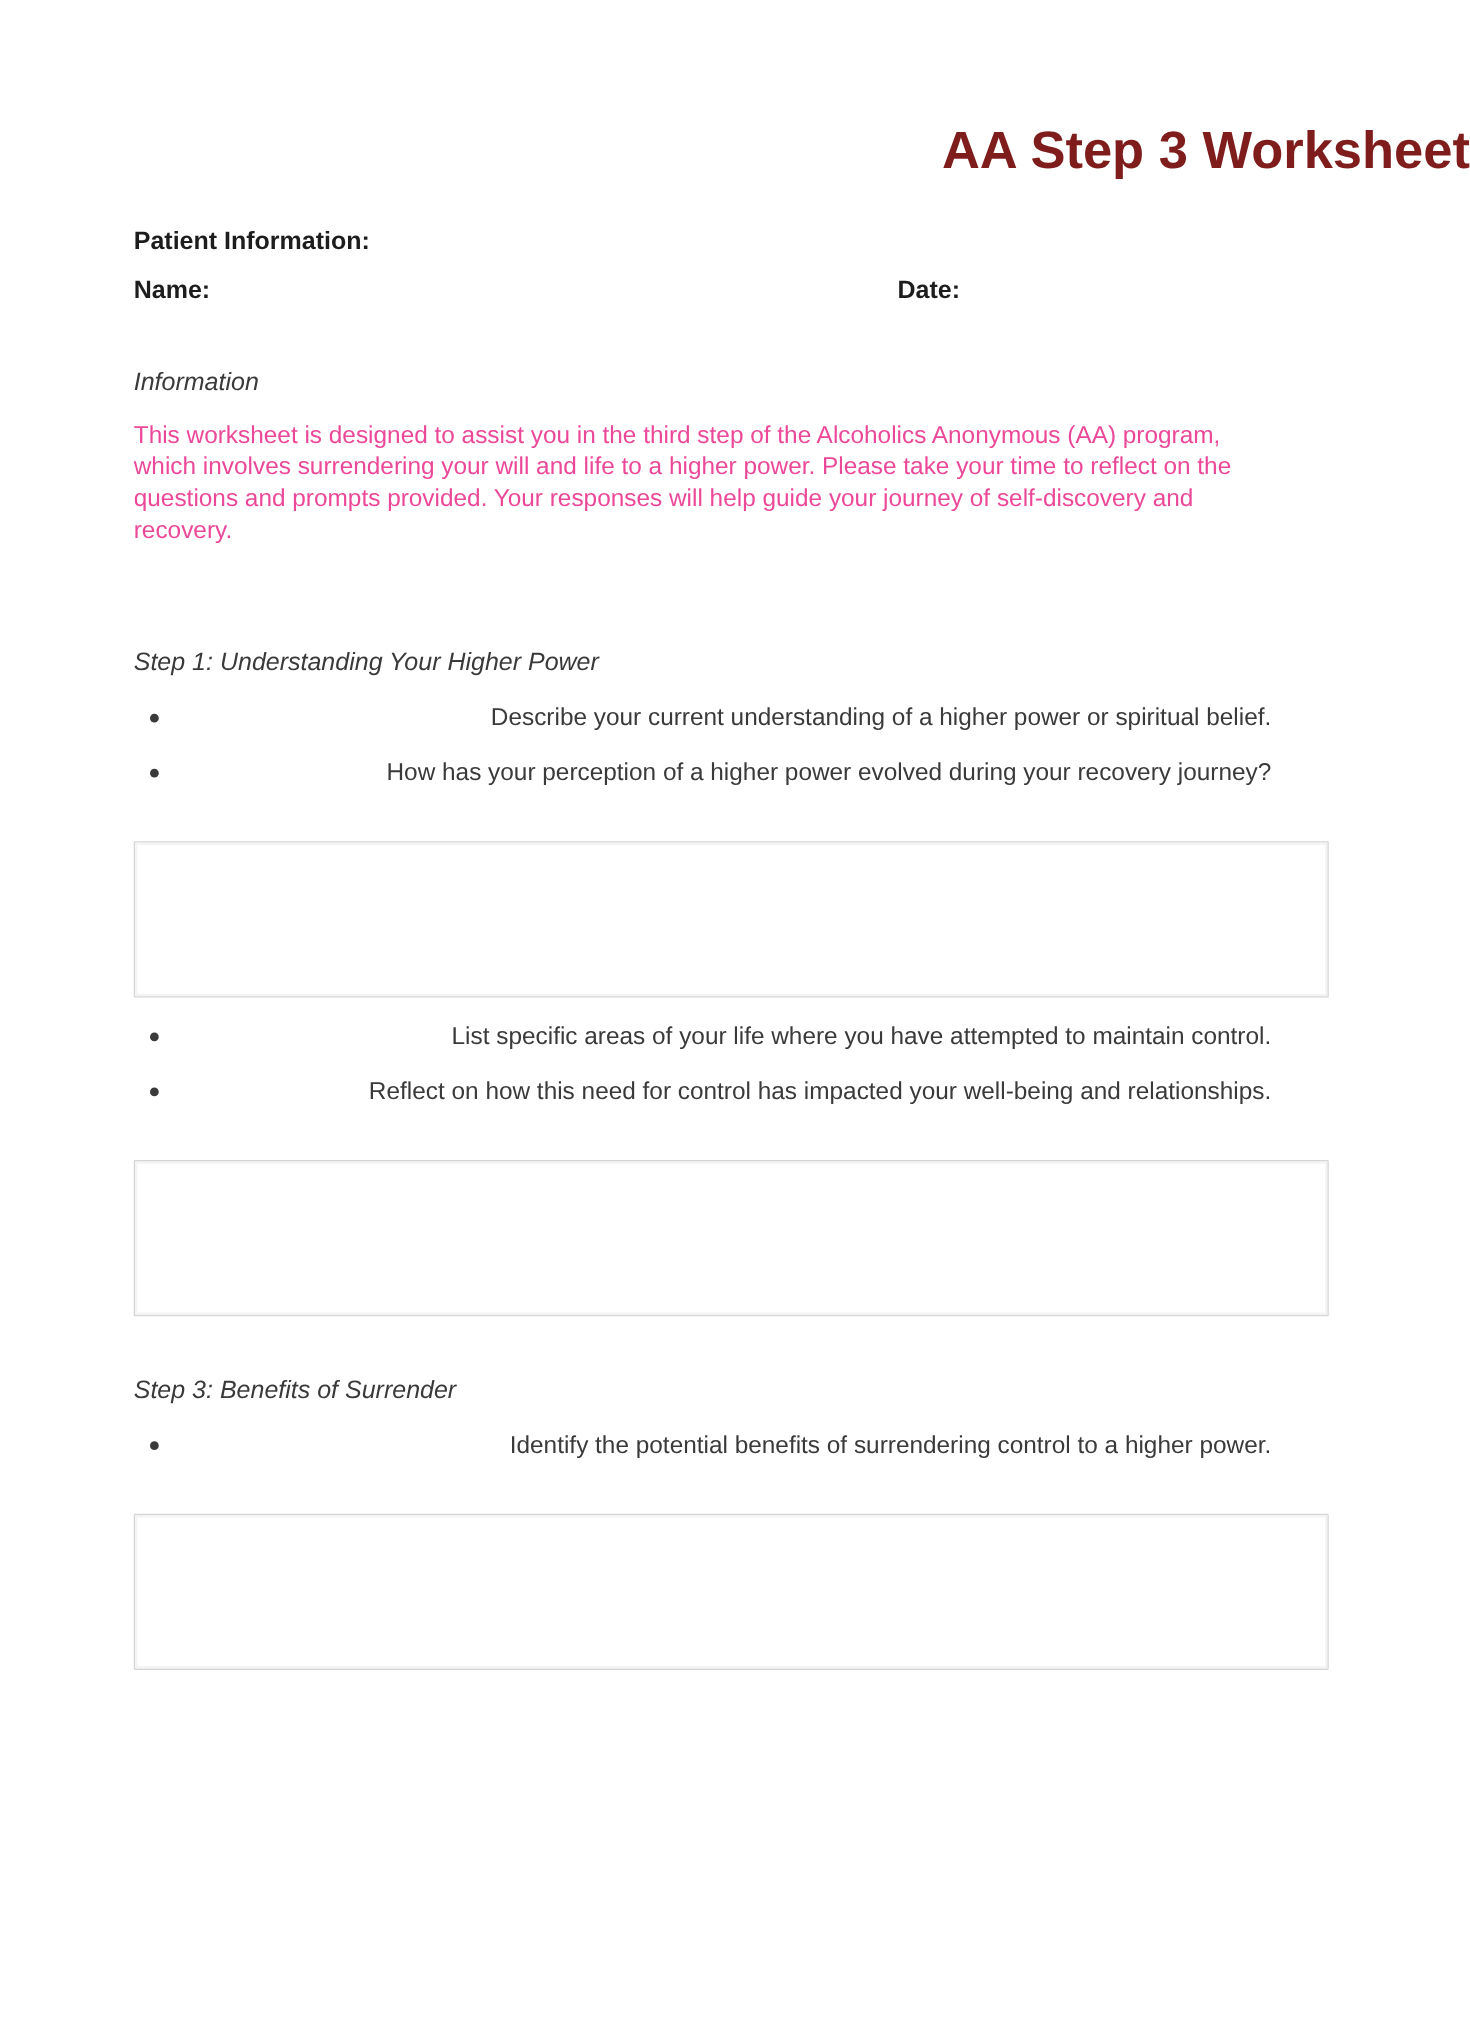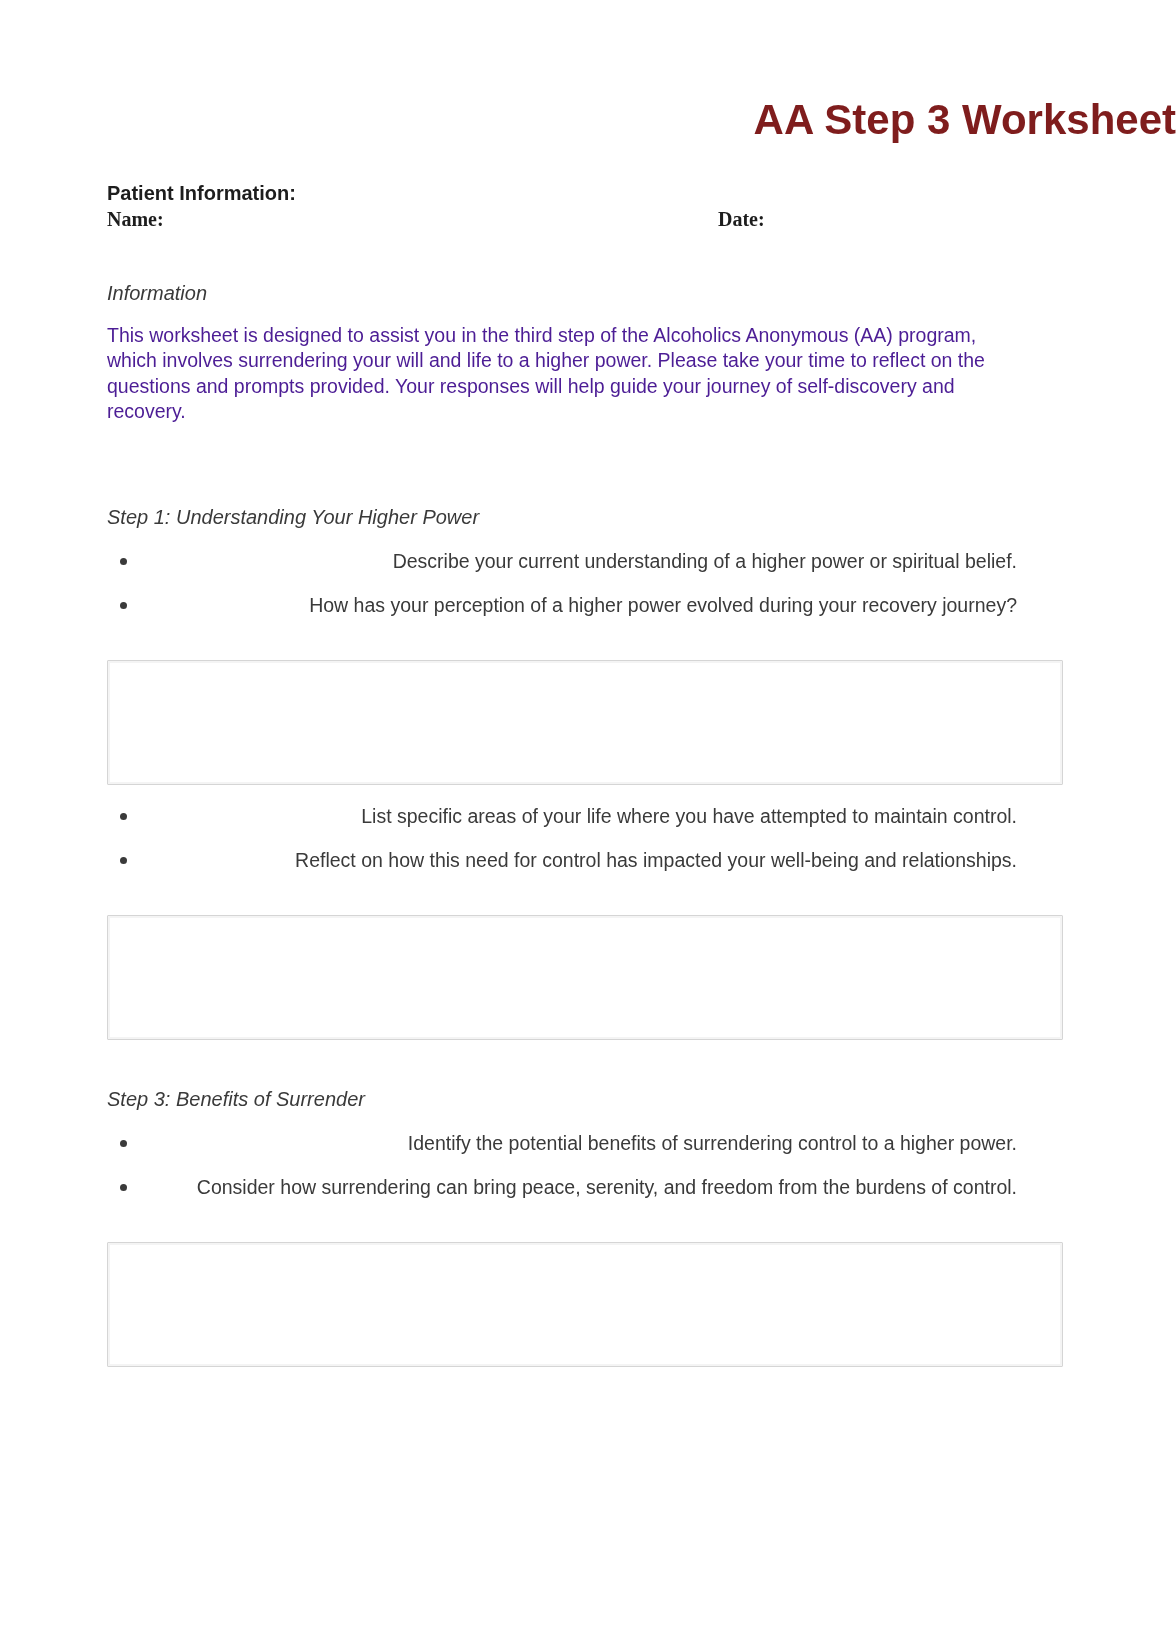--- a/index.html
+++ b/index.html
@@ -24,41 +24,41 @@
   }
   .bold-label {
     font-weight: 700;
     font-size: 20px;
     line-height: 26px;
     color: #1d1d1d;
   }
   .patient-line { margin-top: 35px; }
   .name-date-row {
     position: relative;
+    margin-top: 13px;
     height: 26px;
-    font-family: Liberation Serif, serif;
   }
   .date-label {
     position: absolute;
     left: 611px;
     top: 0;
   }
   .iheading {
     font-style: italic;
     font-size: 20px;
     line-height: 26px;
     color: #3a3a3a;
   }
   .instructions-heading { margin-top: 48px; }
   .para {
     margin: 17px 0 0 0;
     font-size: 19.5px;
     line-height: 25.4px;
     width: 892px;
-    color: #4c1d95;
+    color: #ec4899;
   }
   section .iheading { margin-top: 46px; }
   section:first-of-type .iheading { margin-top: 79px; }
   ul.bullets {
     margin: 18px 0 0 0;
     padding: 0;
     list-style: none;
     width: 910px;
   }
   ul.bullets li {
@@ -143,22 +143,18 @@
       <textarea class="response-box" aria-label="Step 2 response" style=""></textarea>
     </section>
 
     <section>
       <div class="iheading">Step 3: Benefits of Surrender</div>
       <ul class="bullets">
         <li>
           <span class="dot"></span>
           <span>Identify the potential benefits of surrendering control to a higher power.</span>
         </li>
-        <li>
-          <span class="dot"></span>
-          <span>Consider how surrendering can bring peace, serenity, and freedom from the burdens of control.</span>
-        </li>
       </ul>
       <textarea class="response-box" aria-label="Step 3 response" style=""></textarea>
     </section>
 
   </div>
 </div>
 
 </body></html>

